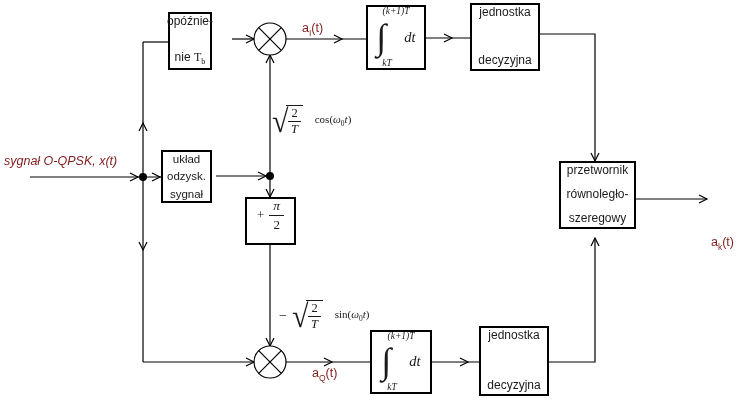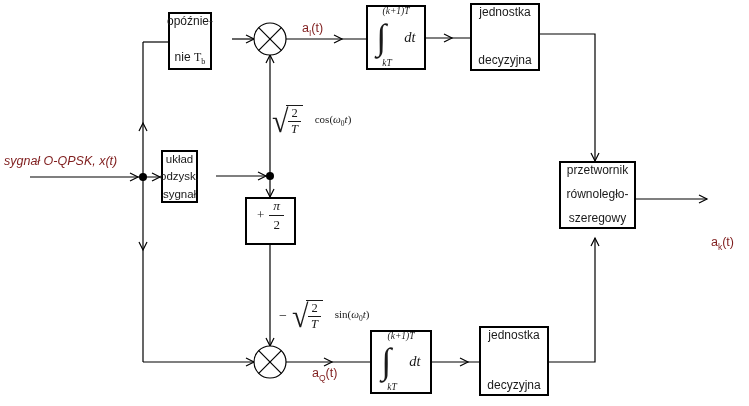--- a/index.html
+++ b/index.html
@@ -102,21 +102,21 @@
 
     <circle class="dot" cx="143" cy="177" r="4"></circle>
     <circle class="dot" cx="270" cy="176" r="4"></circle>
   </svg>
 
   <div class="box" style="left:168px; top:12px; width:44px; height:58px;">
     <div>opóźnie-</div>
     <div><span>nie</span>&nbsp;<span class="serif"><span>T</span><sub>b</sub></span></div>
   </div>
 
-  <div class="box small" style="left:161px; top:150px; width:37px; height:53px;">
+  <div class="box small" style="left:161px; top:150px; width:51px; height:53px;">
     <div>układ</div>
     <div>odzysk.</div>
     <div>sygnał</div>
   </div>
 
   <div class="box" style="left:245px; top:197px; width:51px; height:48px;">
     <div class="phase-inner">
       <span class="psign">+</span>
       <span class="pfrac">
         <span class="pnum">π</span>

